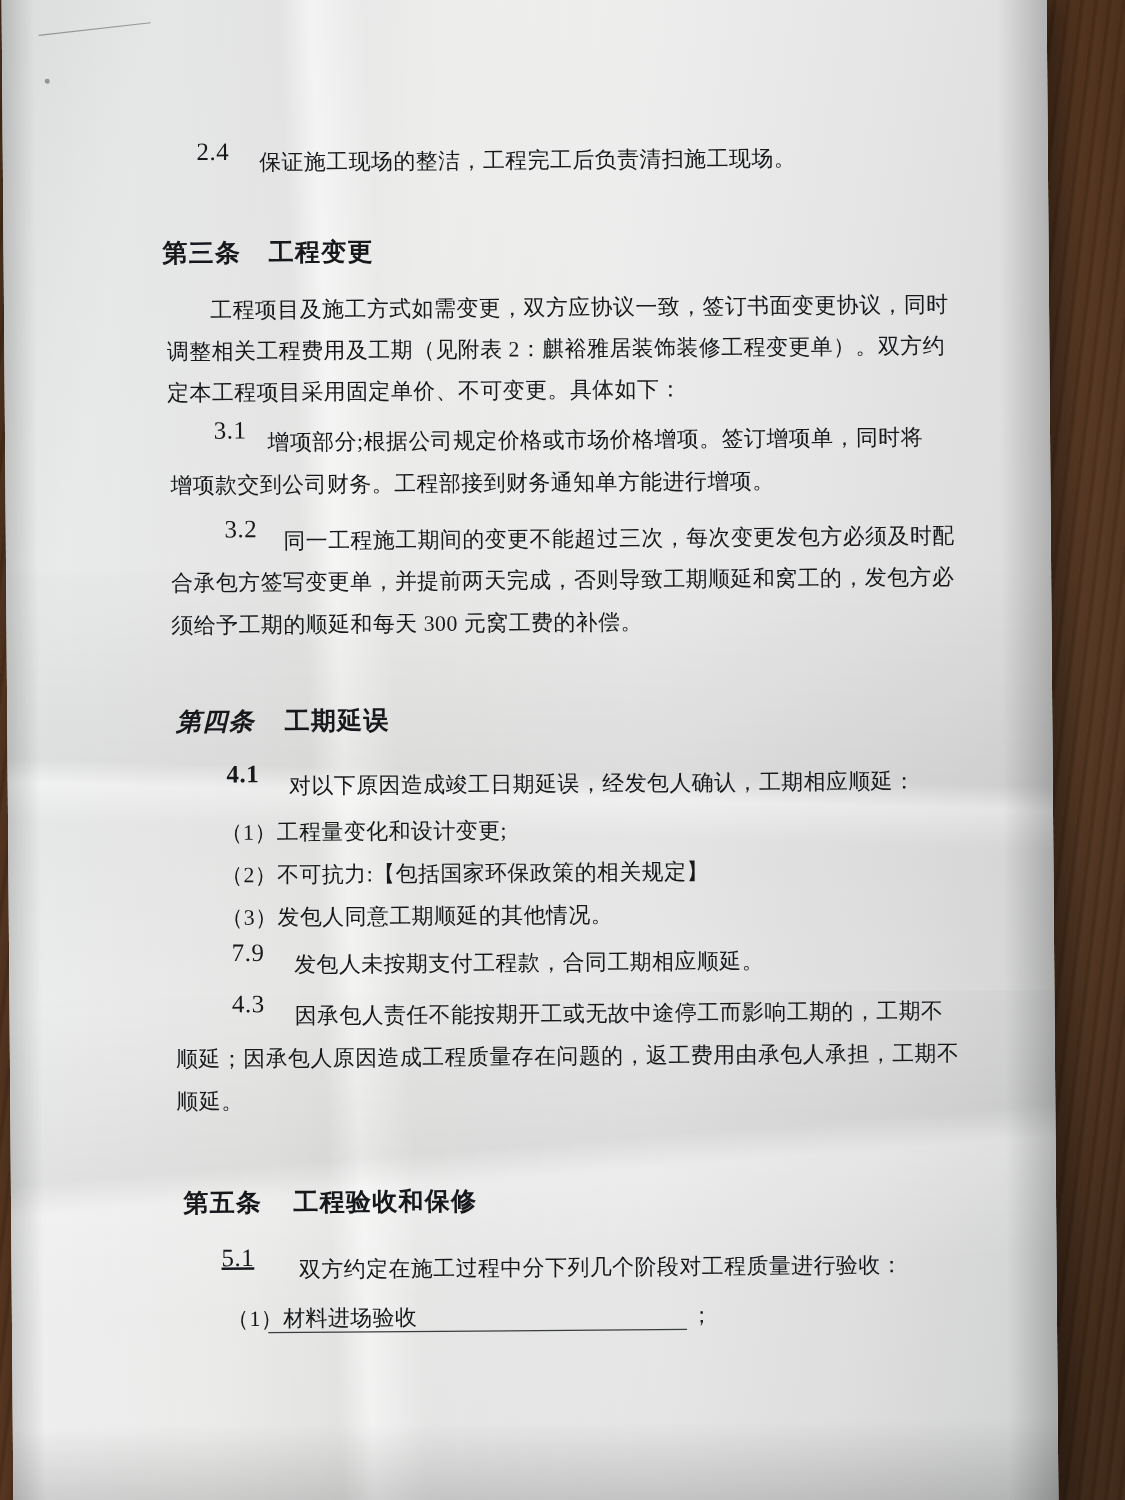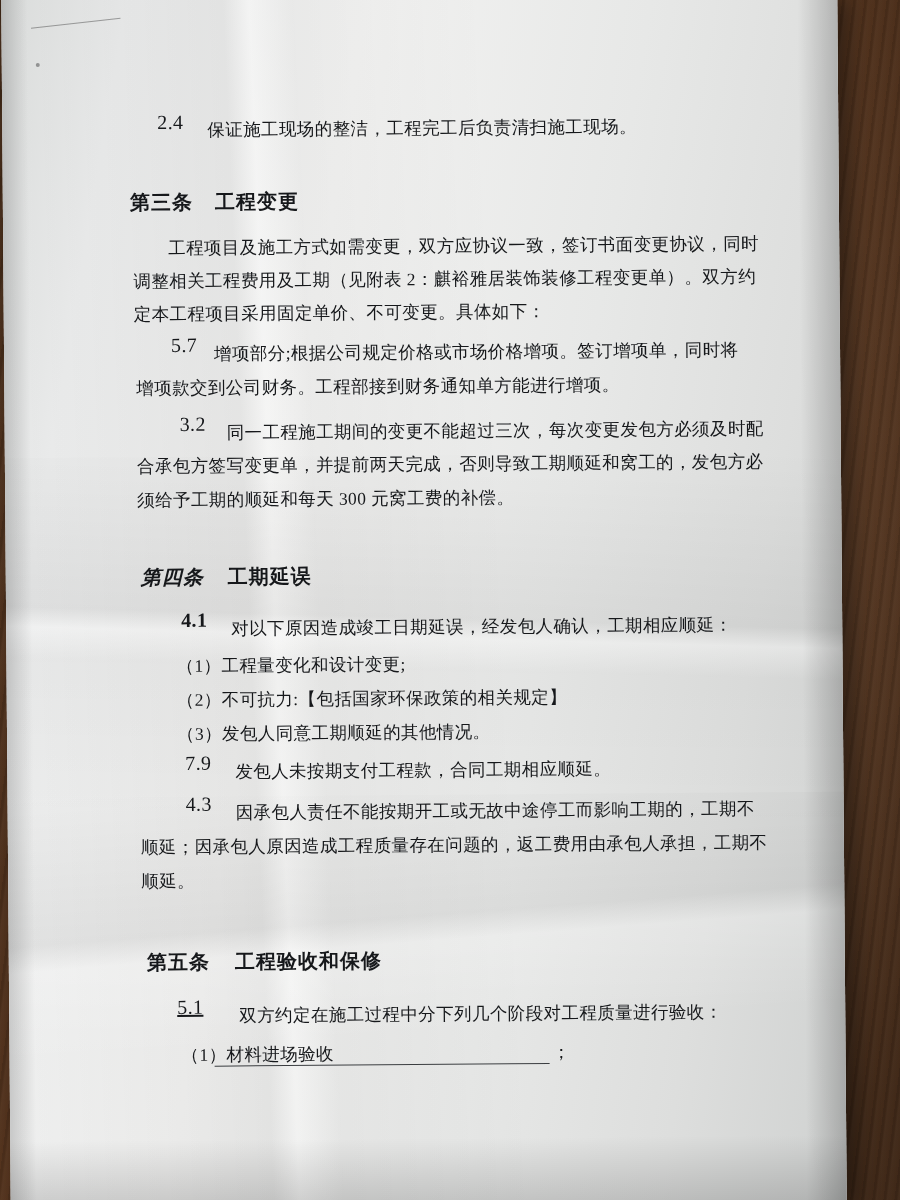--- a/index.html
+++ b/index.html
@@ -176,21 +176,21 @@
       <div class="blk num" style="left:155px; top:115px;text-align:right;">2.4</div>
       <div class="blk p" style="left:205px; top:117px;">保证施工现场的整洁，工程完工后负责清扫施工现场。</div>
 
       <div class="blk heading" style="left:127px; top:193px;">第三条</div>
       <div class="blk heading" style="left:212px; top:193px;">工程变更</div>
 
       <div class="blk p" style="left:165px; top:235px;">工程项目及施工方式如需变更，双方应协议一致，签订书面变更协议，同时</div>
       <div class="blk p" style="left:130px; top:268px;">调整相关工程费用及工期（见附表 2：麒裕雅居装饰装修工程变更单）。双方约</div>
       <div class="blk p" style="left:130px; top:301px;">定本工程项目采用固定单价、不可变更。具体如下：</div>
 
-      <div class="blk num" style="left:167px; top:338px;">5.7</div>
+      <div class="blk num" style="left:167px; top:338px;">3.1</div>
       <div class="blk p" style="left:210px; top:341px;">增项部分;根据公司规定价格或市场价格增项。签订增项单，同时将</div>
       <div class="blk p" style="left:132px; top:375px;">增项款交到公司财务。工程部接到财务通知单方能进行增项。</div>
 
       <div class="blk num" style="left:175px; top:417px;">3.2</div>
       <div class="blk p" style="left:222px; top:420px;">同一工程施工期间的变更不能超过三次，每次变更发包方必须及时配</div>
       <div class="blk p" style="left:132px; top:453px;">合承包方签写变更单，并提前两天完成，否则导致工期顺延和窝工的，发包方必</div>
       <div class="blk p" style="left:132px; top:487px;">须给予工期的顺延和每天 300 元窝工费的补偿。</div>
 
       <div class="blk heading" style="left:135px; top:568px;font-style:italic;">第四条</div>
       <div class="blk heading" style="left:222px; top:568px;">工期延误</div>

